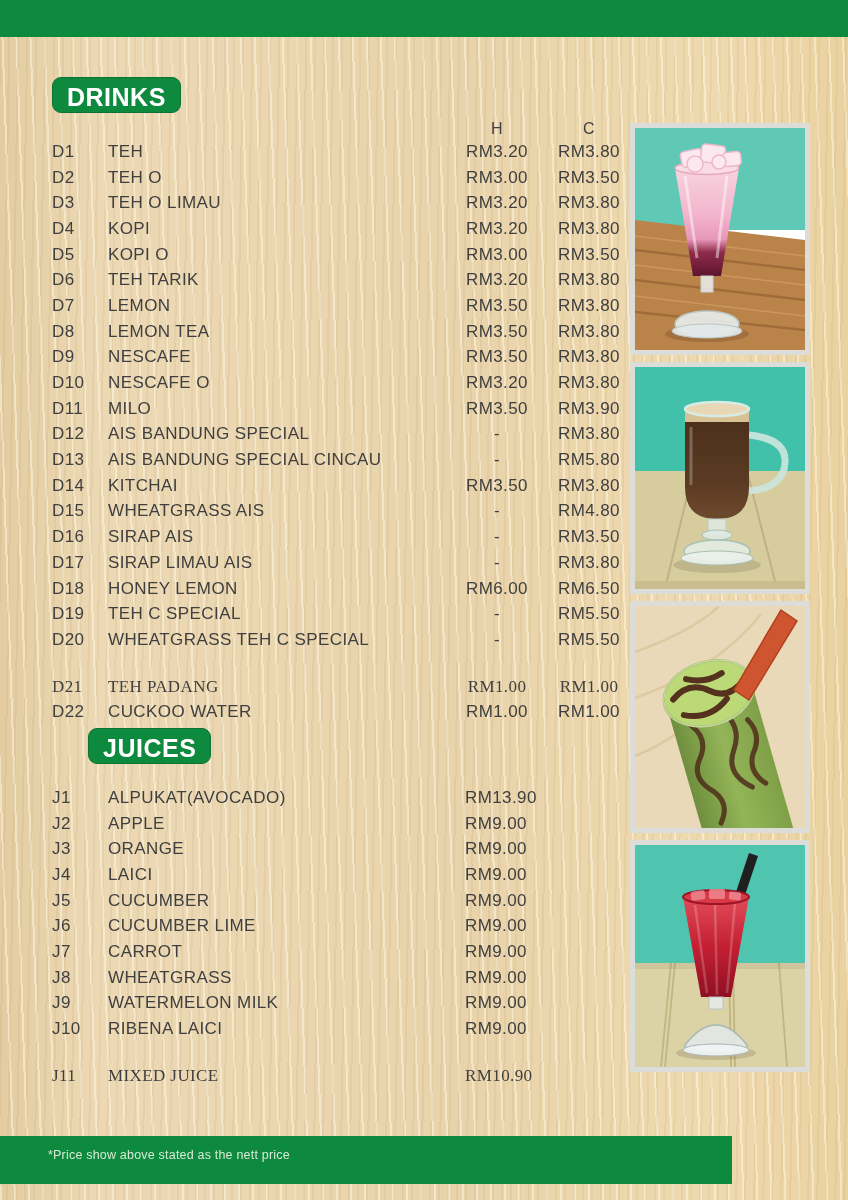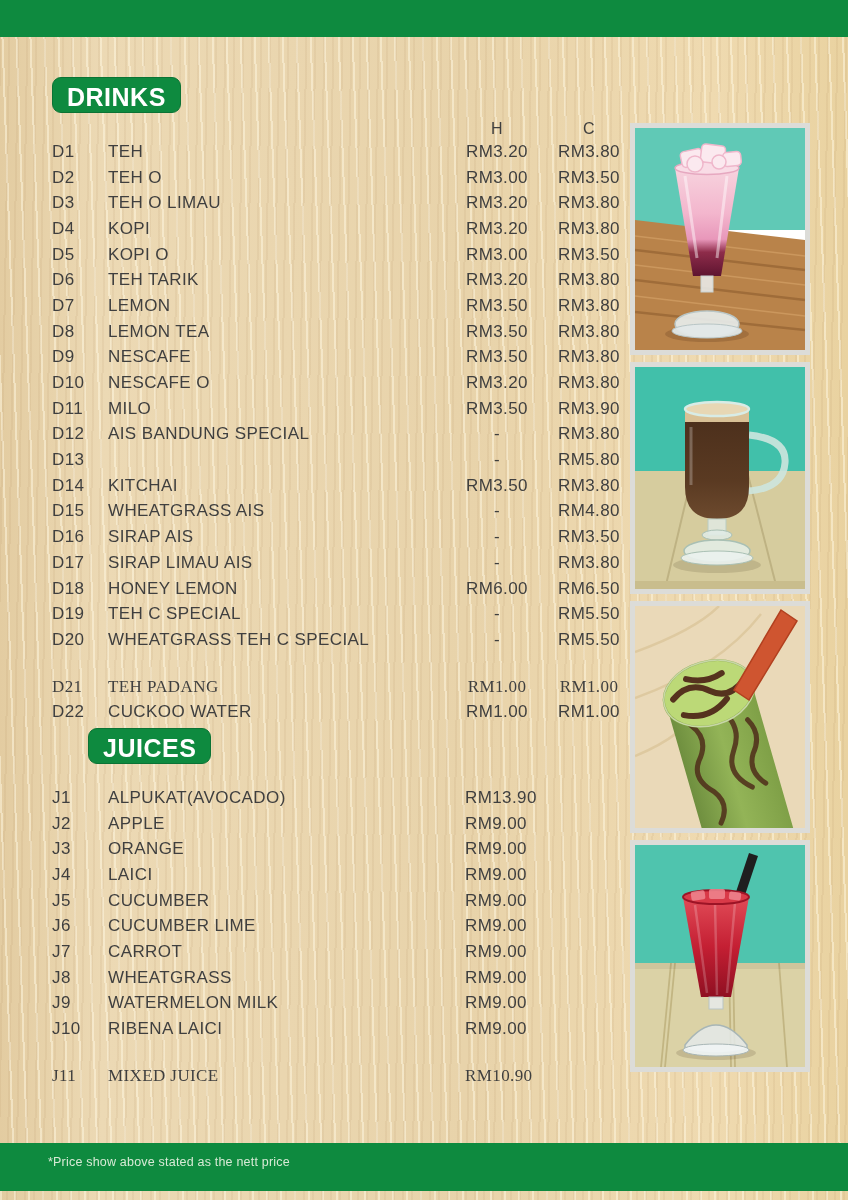--- a/index.html
+++ b/index.html
@@ -36,21 +36,21 @@
   .cell.hot{left:447px;width:100px;text-align:center;}
   .cell.cold{left:539px;width:100px;text-align:center;}
   .cell.jprice{left:465px;width:160px;text-align:left;}
   .photos{position:absolute;left:630px;top:123px;width:180px;}
   .photos figure{
     margin:0 0 7px 0;width:170px;height:222px;
     border:5px solid #dcdcd8;background:#fff;box-sizing:content-box;
   }
   .photos svg{display:block;}
   .footer{
-    position:absolute;left:0;bottom:9px;width:848px;height:48px;background:#0e8a3f;text-align:right;
+    position:absolute;left:0;bottom:16px;width:732px;height:48px;background:#0e8a3f;text-align:right;
   }
   .footer span{
     position:absolute;left:48px;top:12px;font-size:12.5px;color:#d8ead6;letter-spacing:0.2px;
   }
 </style>
 </head>
 <body>
 
 <div class="page">
 
@@ -129,20 +129,21 @@
         <span class="cell cold">RM3.90</span>
       </div>
       <div class="row">
         <span class="cell code">D12</span>
         <span class="cell name">AIS BANDUNG SPECIAL</span>
         <span class="cell hot">-</span>
         <span class="cell cold">RM3.80</span>
       </div>
       <div class="row">
         <span class="cell code">D13</span>
+        <span class="cell name">AIS BANDUNG SPECIAL CINCAU</span>
         <span class="cell hot">-</span>
         <span class="cell cold">RM5.80</span>
       </div>
       <div class="row">
         <span class="cell code">D14</span>
         <span class="cell name">KITCHAI</span>
         <span class="cell hot">RM3.50</span>
         <span class="cell cold">RM3.80</span>
       </div>
       <div class="row">

